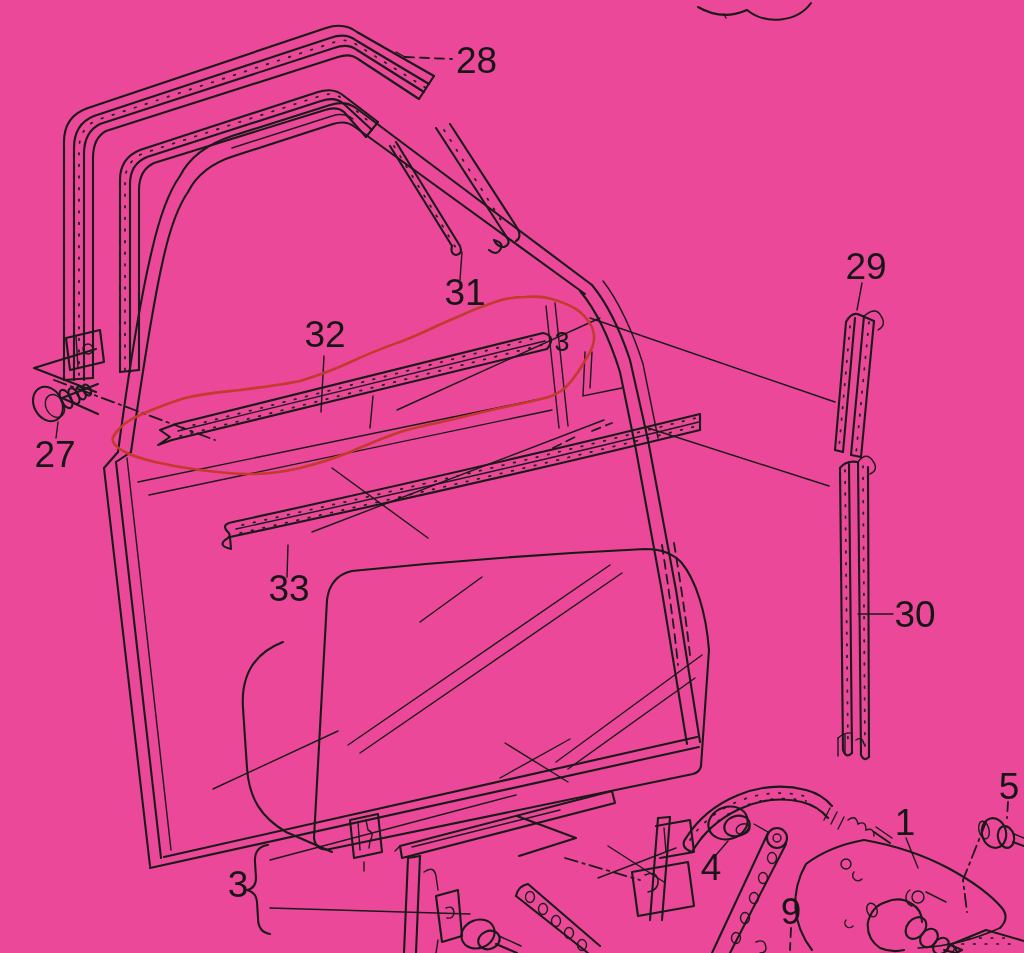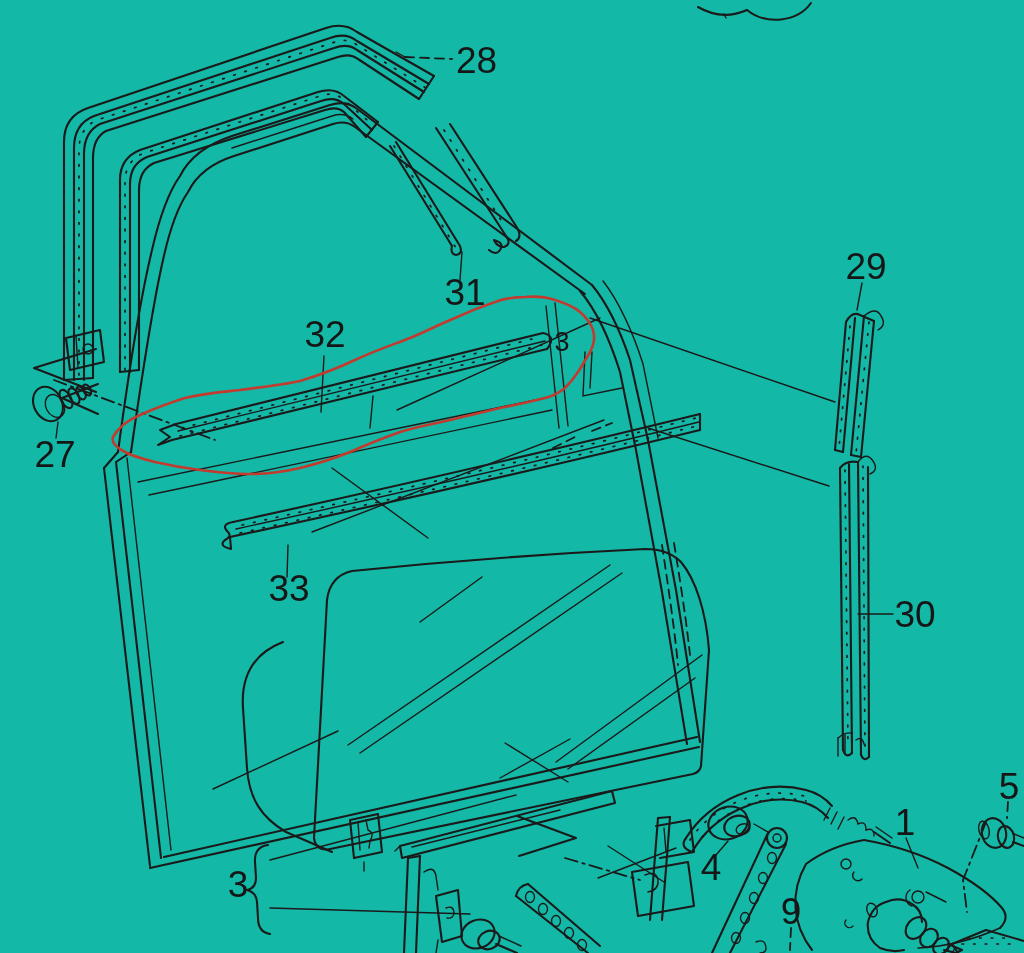--- a/index.html
+++ b/index.html
@@ -1,16 +1,16 @@
 <!DOCTYPE html>
 <html><head>
 <meta charset="utf-8">
 <style>
   html,body{margin:0;padding:0;background:#ffffff;}
-  .stage{position:relative;width:1024px;height:953px;background:#14b8a6;overflow:hidden;
+  .stage{position:relative;width:1024px;height:953px;background:#ec4899;overflow:hidden;
          font-family:"Liberation Sans", sans-serif;}
   svg{display:block}
   .ln{fill:none;stroke:#1a1a1a;stroke-width:2.1;stroke-linecap:round;stroke-linejoin:round;}
   .thin{fill:none;stroke:#1a1a1a;stroke-width:1.4;stroke-linecap:round;}
   .dots{fill:none;stroke:#1a1a1a;stroke-width:1.7;stroke-dasharray:1.6 10;stroke-linecap:round;}
   .dash{fill:none;stroke:#1a1a1a;stroke-width:1.8;stroke-dasharray:9 6;stroke-linecap:round;}
   .dashdot{fill:none;stroke:#1a1a1a;stroke-width:1.8;stroke-dasharray:13 5 2.5 5;stroke-linecap:round;}
   .callout{fill:#161616;font-family:"Liberation Sans", sans-serif;font-size:37px;font-weight:400;}
   .callout.small{font-size:27px;}
   .red{fill:none;stroke:#c23b2e;stroke-width:2.6;stroke-linecap:round;stroke-linejoin:round;}

